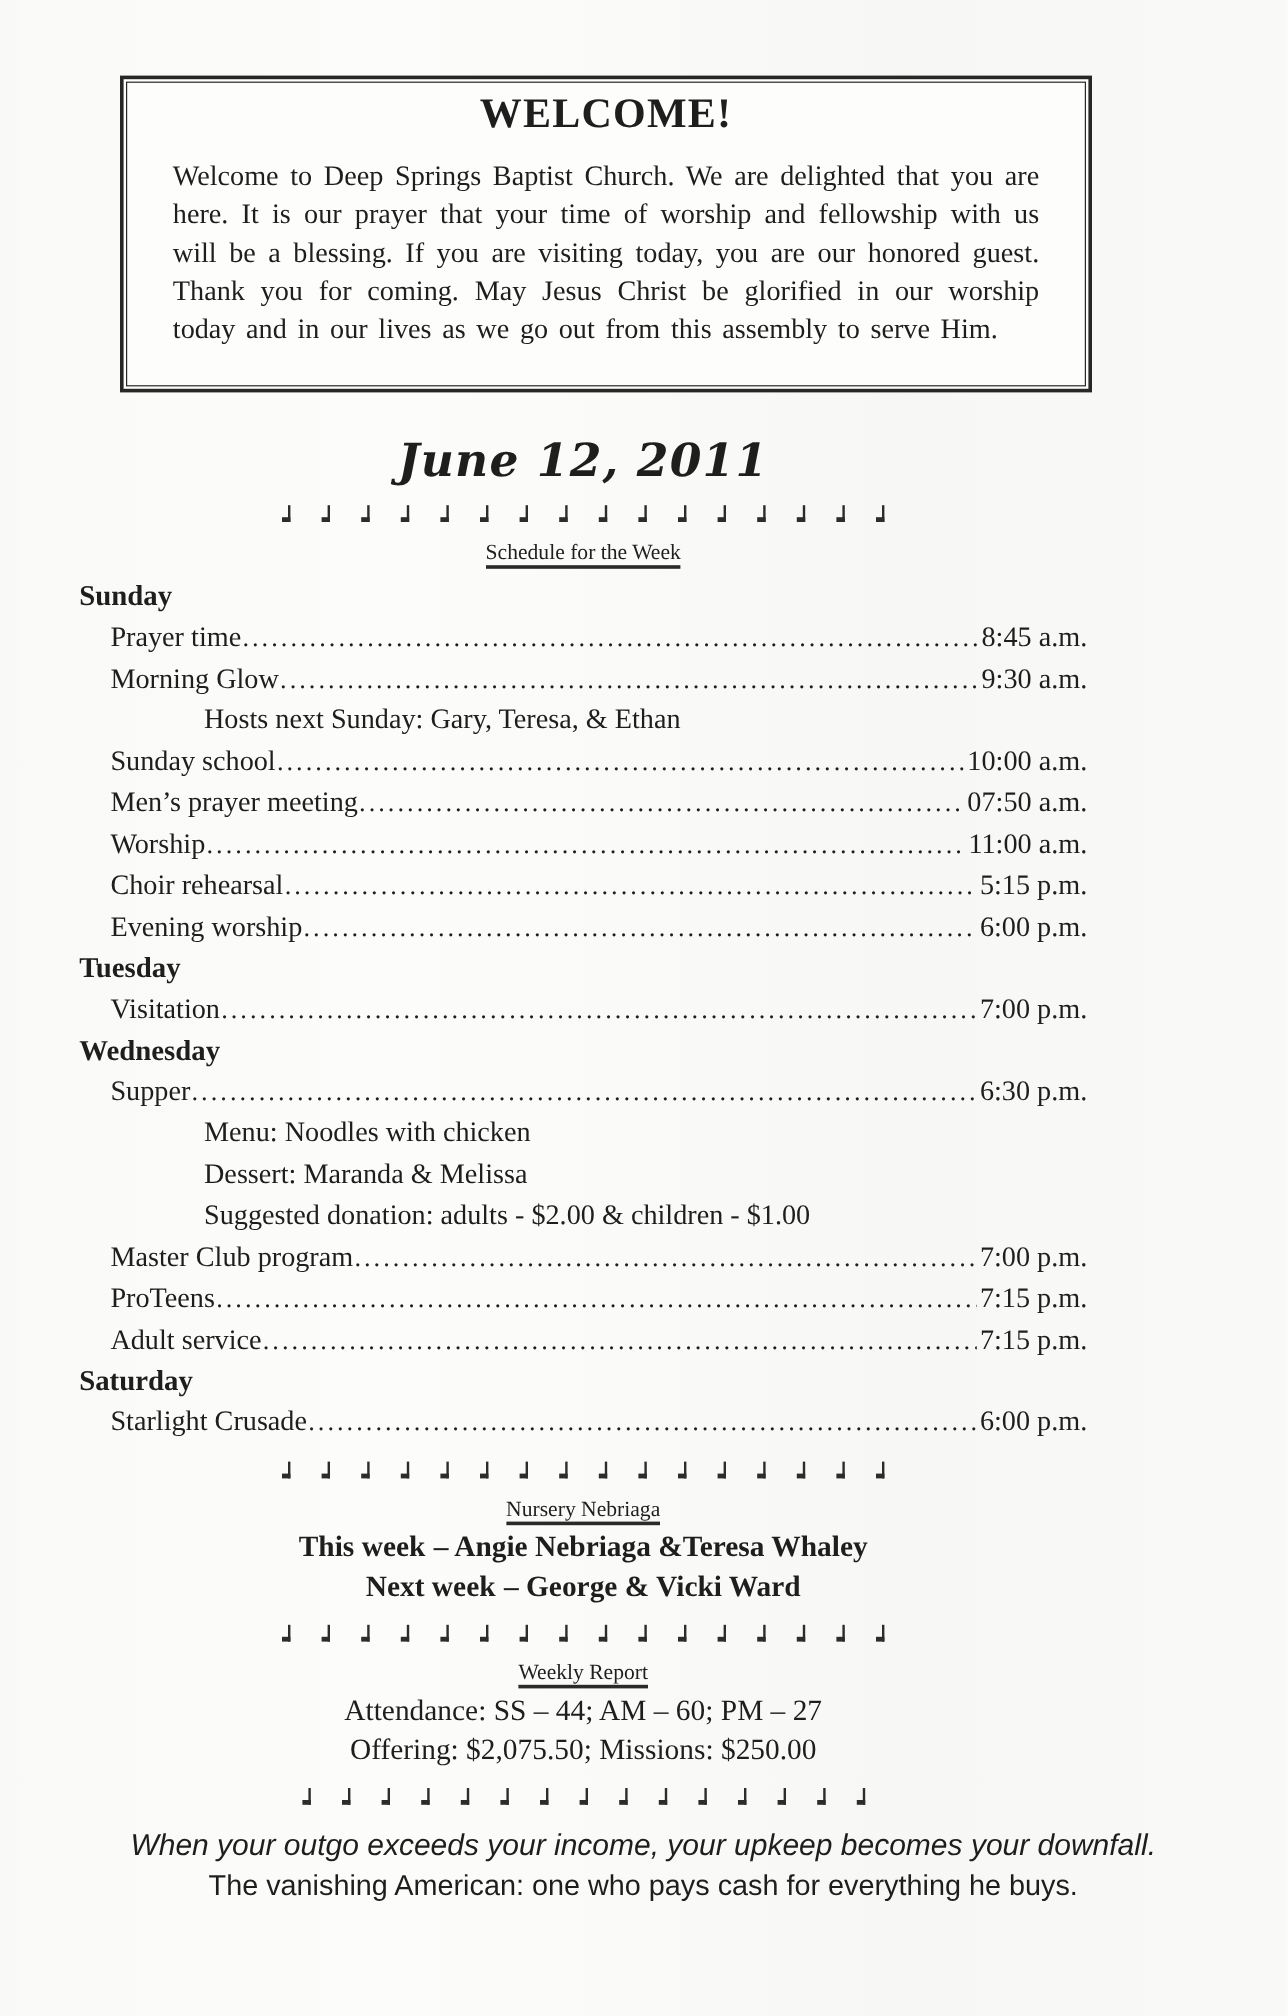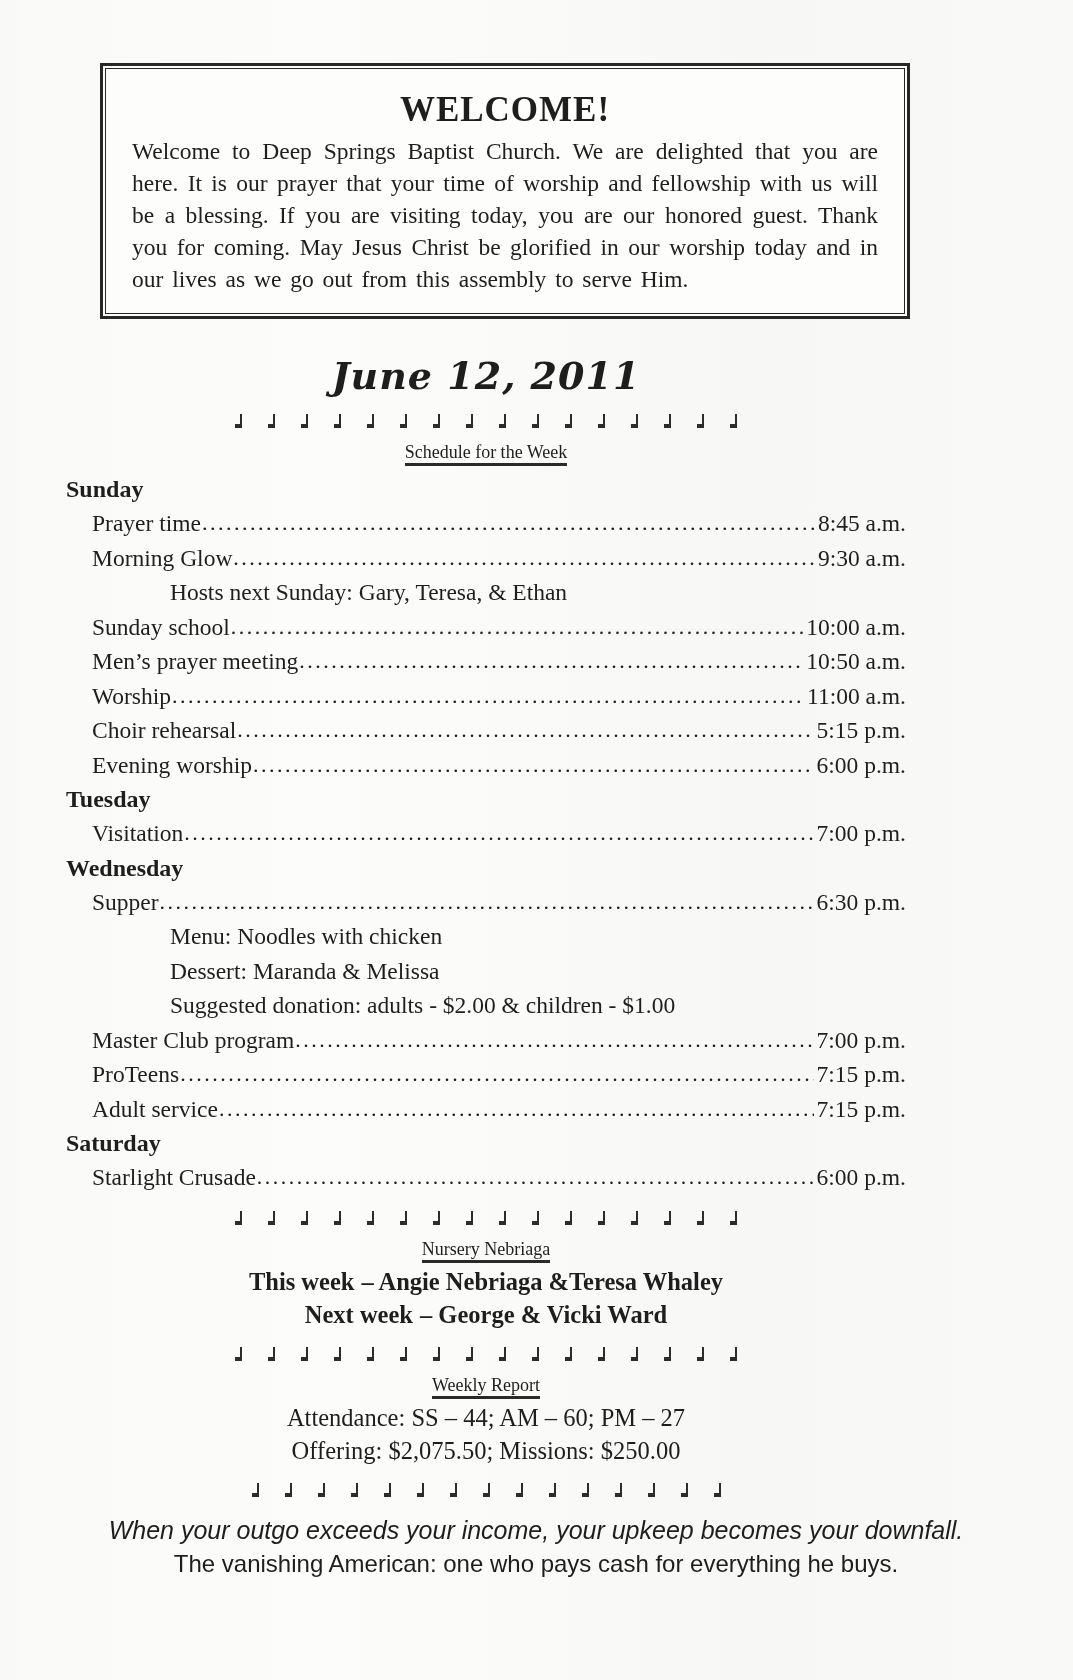--- a/index.html
+++ b/index.html
@@ -12,23 +12,23 @@
     content:"";position:absolute;inset:0;pointer-events:none;
     background:linear-gradient(90deg, rgba(0,0,0,0.012), rgba(0,0,0,0) 30%, rgba(0,0,0,0.018) 70%, rgba(0,0,0,0.01));
   }
   .content{width:840px;margin-left:66px;position:relative;}
 
   
   .welcome-box{
     width:810px;margin:63px 0 0 34px;border:3px solid #272727;
     box-sizing:border-box;background:#fdfdfc;
   }
-  .welcome-inner{border:1px solid #272727;margin:2px;padding:19px 22px 14px;}
+  .welcome-inner{border:1px solid #272727;margin:2px;padding:4px 22px 14px;}
   .welcome-title{text-align:center;font-size:35px;font-weight:bold;letter-spacing:1px;margin:2px 0 5px;}
-  .welcome-body{font-size:23.5px;line-height:32px;text-align:justify;margin:4px;word-spacing:3px;}
+  .welcome-body{font-size:23.5px;line-height:32px;text-align:justify;margin:16px;word-spacing:3px;}
 
   .date-line{
     text-align:center;font-style:italic;font-weight:bold;font-size:38px;
     margin-top:34px;font-family:"DejaVu Serif", serif;letter-spacing:1px;
   }
 
   
   .note-row{text-align:center;margin-top:13px;height:18px;line-height:18px;}
   .note{display:inline-block;width:7px;height:14px;margin:0 13px;position:relative;vertical-align:middle;}
   .note::before{content:"";position:absolute;right:0;top:0;width:2px;height:14px;background:#2c2c2c;}
@@ -91,21 +91,21 @@
       </div>
       <div class="event-note">Hosts next Sunday:  Gary, Teresa, &amp; Ethan</div>
       <div class="event-row">
         <span class="event-label">Sunday school</span>
         <span class="dots"></span>
         <span class="event-time">10:00 a.m.</span>
       </div>
       <div class="event-row">
         <span class="event-label">Men’s prayer meeting</span>
         <span class="dots"></span>
-        <span class="event-time">10:50 a.m.</span>
+        <span class="event-time">07:50 a.m.</span>
       </div>
       <div class="event-row">
         <span class="event-label">Worship</span>
         <span class="dots"></span>
         <span class="event-time">11:00 a.m.</span>
       </div>
       <div class="event-row">
         <span class="event-label">Choir rehearsal</span>
         <span class="dots"></span>
         <span class="event-time">5:15 p.m.</span>

